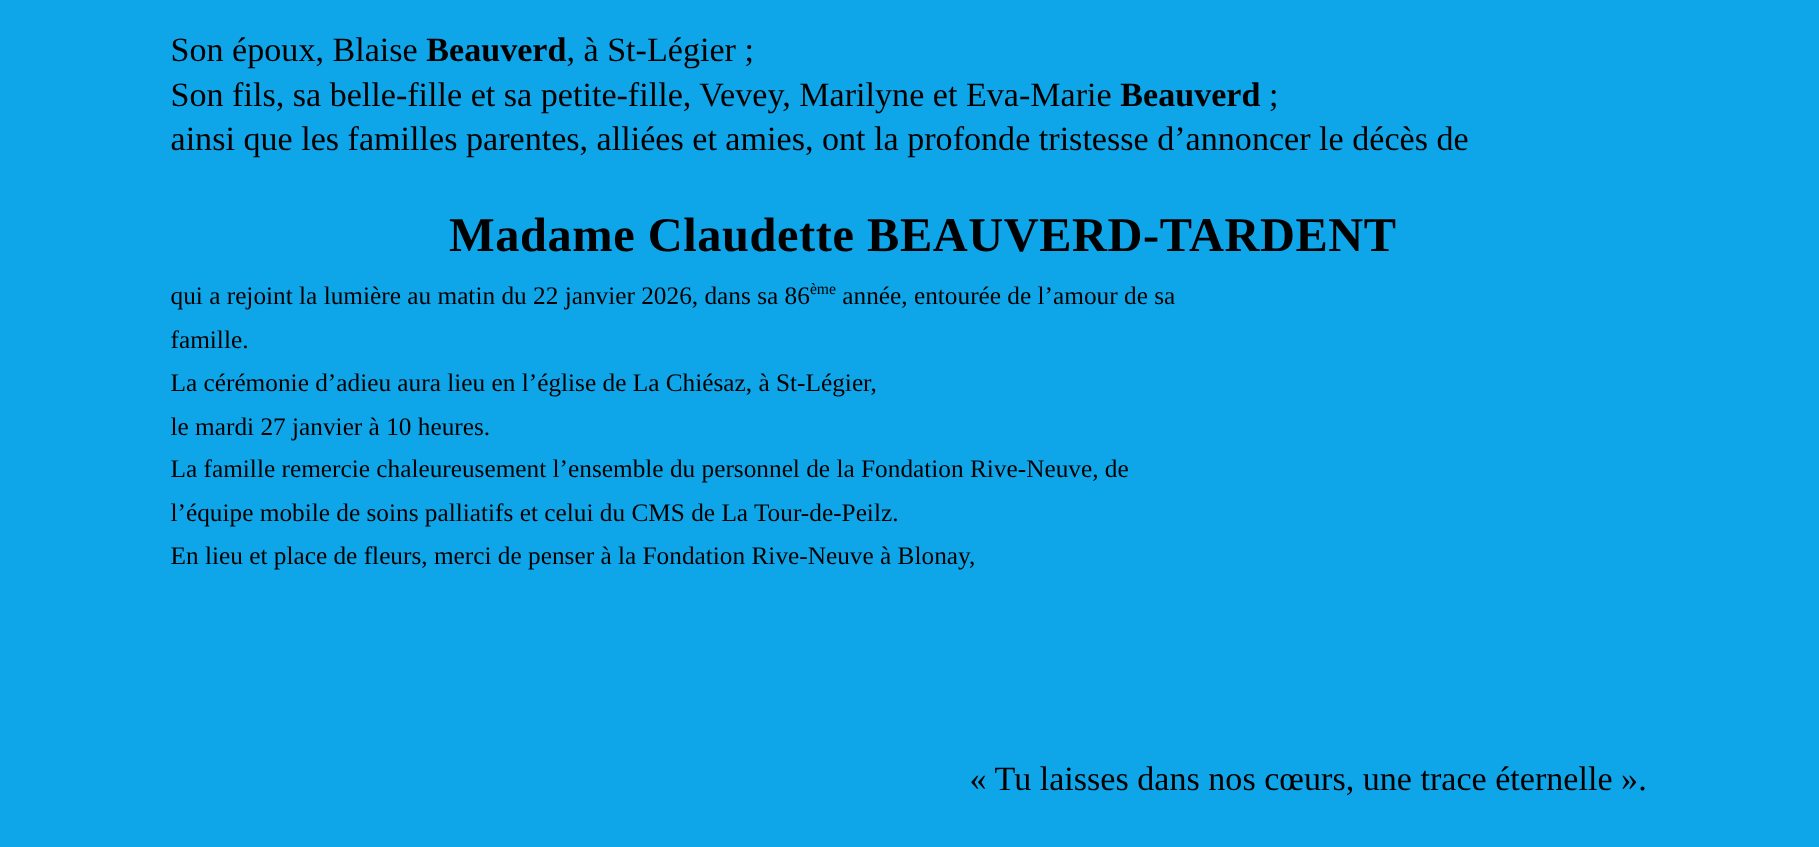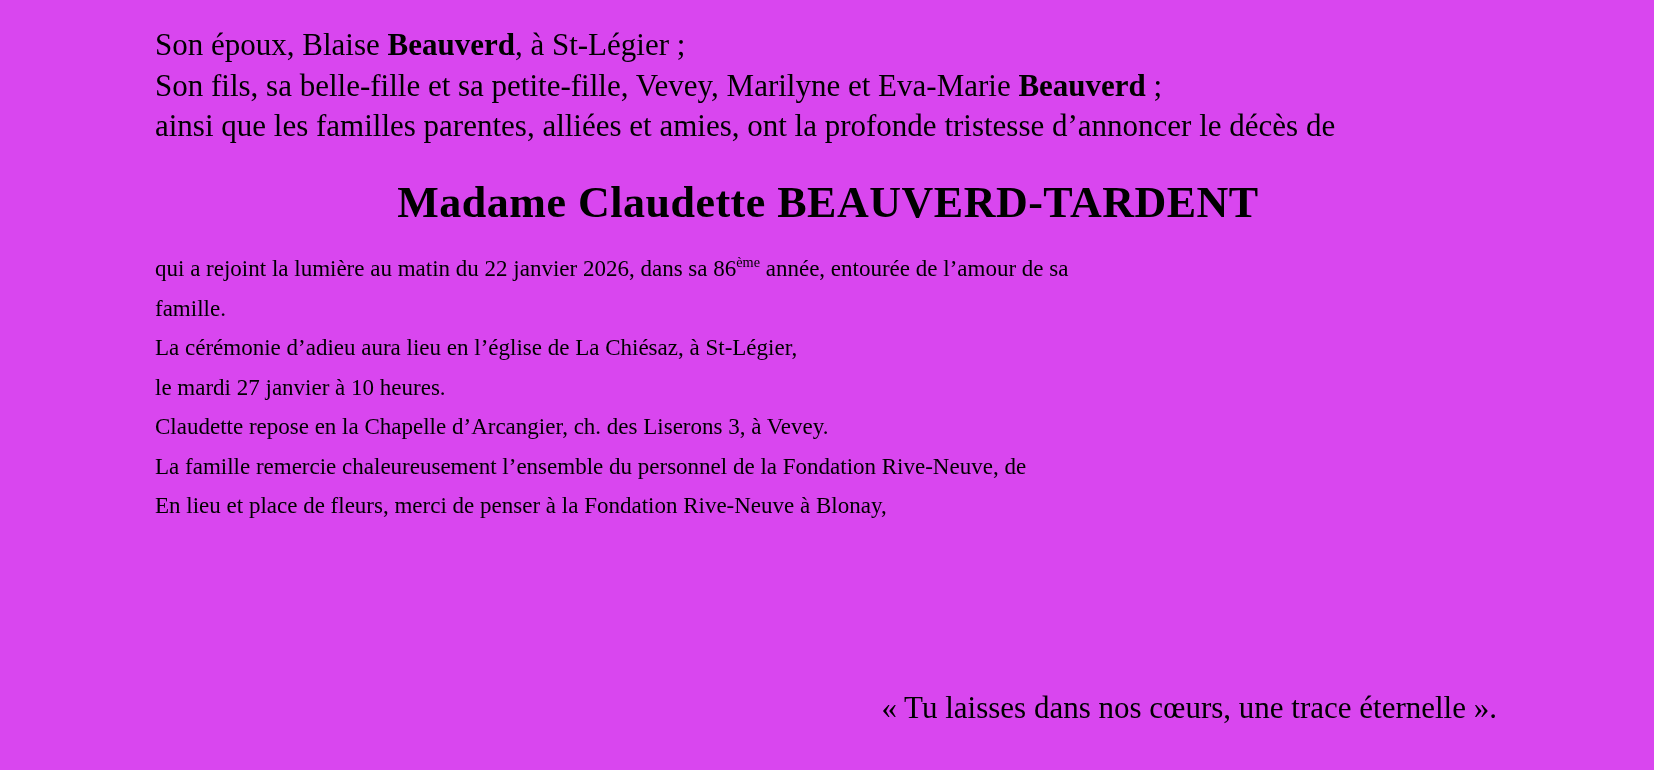--- a/index.html
+++ b/index.html
@@ -4,21 +4,21 @@
 <style>
   html, body {
     margin: 0;
     padding: 0;
     background: #ffffff;
   }
   .page {
     position: relative;
     width: 1654px;
     height: 770px;
-    background: #d946ef;
+    background: #0ea5e9;
     color: #000000;
     font-family: "Liberation Serif", "DejaVu Serif", serif;
     overflow: hidden;
   }
   .sheet {
     position: absolute;
     left: 155px;
     top: 0;
     width: 1344px;
     height: 770px;
@@ -29,21 +29,21 @@
     top: 25px;
     font-size: 31px;
     line-height: 40.5px;
     white-space: nowrap;
   }
   .title {
     position: absolute;
     left: 0;
     top: 176px;
     width: 100%;
-    margin: 1px;
+    margin: 12px;
     text-align: center;
     font-size: 44px;
     font-weight: bold;
     letter-spacing: 0.5px;
     white-space: nowrap;
   }
   .body-block {
     position: absolute;
     left: 0;
     top: 249px;
@@ -77,21 +77,21 @@
       <div class="line">ainsi que les familles parentes, alliées et amies, ont la profonde tristesse d’annoncer le décès de</div>
     </div>
 
     <h1 class="title">Madame Claudette BEAUVERD-TARDENT</h1>
 
     <div class="body-block">
       <div class="line"><span>qui a rejoint la lumière au matin du 22 janvier 2026, dans sa 86</span><sup>ème</sup><span> année, entourée de l’amour de sa</span></div>
       <div class="line">famille.</div>
       <div class="line">La cérémonie d’adieu aura lieu en l’église de La Chiésaz, à St-Légier,</div>
       <div class="line">le mardi 27 janvier à 10 heures.</div>
-      <div class="line">Claudette repose en la Chapelle d’Arcangier, ch. des Liserons 3, à Vevey.</div>
       <div class="line">La famille remercie chaleureusement l’ensemble du personnel de la Fondation Rive-Neuve, de</div>
+      <div class="line">l’équipe mobile de soins palliatifs et celui du CMS de La Tour-de-Peilz.</div>
       <div class="line">En lieu et place de fleurs, merci de penser à la Fondation Rive-Neuve à Blonay,</div>
     </div>
 
     <div class="quote">« Tu laisses dans nos cœurs, une trace éternelle ».</div>
 
   </div>
 </div>
 
 </body></html>

